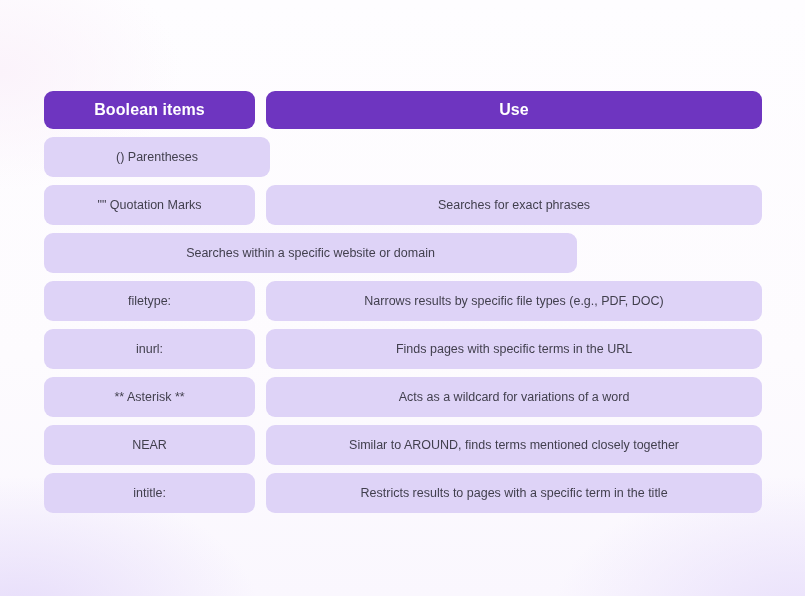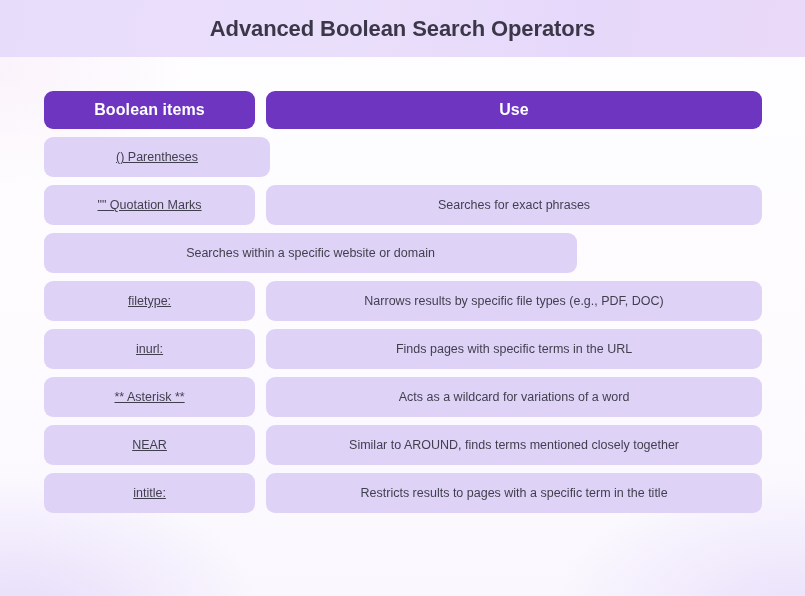--- a/index.html
+++ b/index.html
@@ -86,30 +86,27 @@
 
   
   .row-body .cell {
     height: 40px;
     background: #ded3f7;
     color: #413f4d;
     font-size: 12.5px;
     font-weight: normal;
   }
 
-  .row-body .col-left { background-clip: padding-box; text-decoration: underline; }
+  .row-body .col-left { background-clip: padding-box; }
 </style>
 </head>
 <body>
 
 <div id="infographic">
 
-  <div class="banner">
-    <div class="banner-title">Advanced Boolean Search Operators</div>
-  </div>
 
   <div class="table">
 
     <div class="row row-head">
       <div class="cell col-left">Boolean items</div>
       <div class="cell col-right">Use</div>
     </div>
 
     <div class="row row-body">
       <div class="cell col-left">() Parentheses</div>

